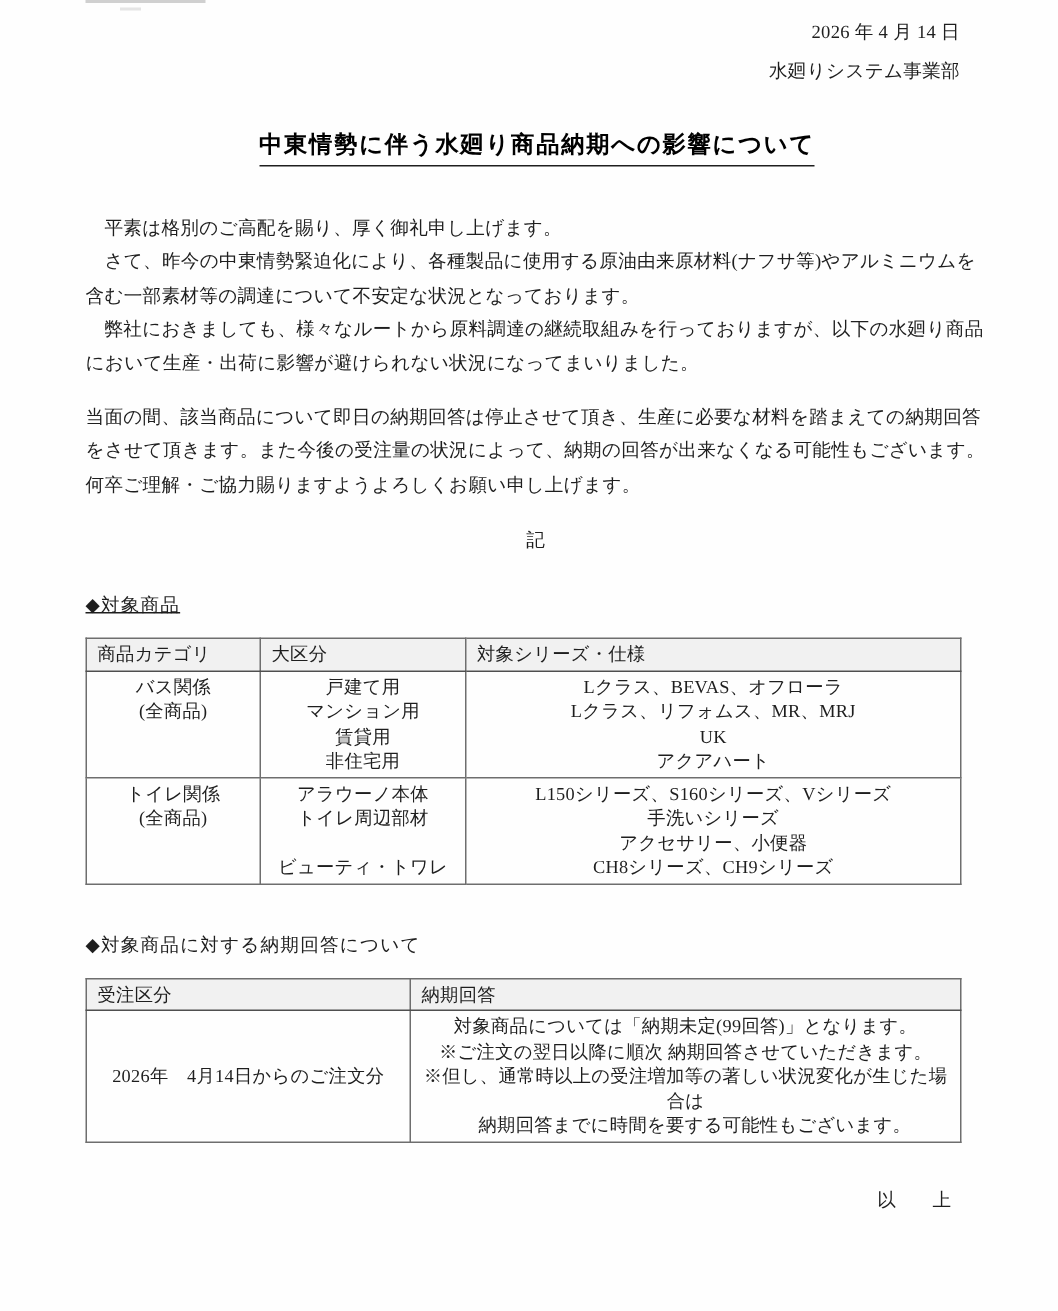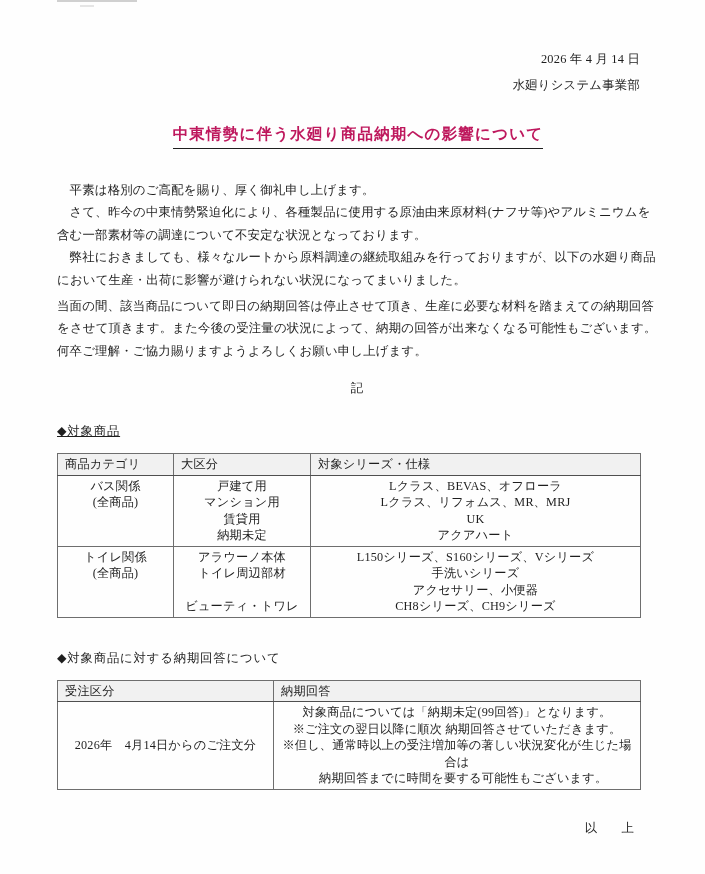--- a/index.html
+++ b/index.html
@@ -13,32 +13,32 @@
     font-family:"Liberation Serif","DejaVu Serif",serif;
     color:#1e1e1e;
     font-size:12.4px;
     letter-spacing:0.2px;
   }
   
   .artifact{position:absolute;background:#9a9a9a;}
   .artifact.a1{left:57px;top:0;width:80px;height:2px;opacity:.45;}
   .artifact.a2{left:80px;top:5px;width:14px;height:2px;opacity:.25;}
 
-  .doc-header{padding-top:8px;text-align:right;padding-right:19px;line-height:26px;font-size:12.4px;margin-top:38px;}
+  .doc-header{padding-top:8px;text-align:right;padding-right:19px;line-height:26px;font-size:12.4px;}
 
   .title-wrap{text-align:center;margin-top:26px;}
   .title{
     display:inline-block;
     font-size:15.5px;font-weight:700;letter-spacing:1.2px;
-    border-bottom:1.5px solid #1e1e1e;padding-bottom:3px;color:#be185d;
+    border-bottom:1.5px solid #1e1e1e;padding-bottom:3px;color:#000000;
   }
 
   .para-block p{margin:0;line-height:22.4px;}
   .pb1{margin-top:30px;}
-  .pb2{margin-top:4px;}
+  .pb2{margin-top:14px;}
 
   .ki{text-align:center;margin-top:15px;line-height:22px;letter-spacing:2px;}
 
   .sec-heading{letter-spacing:0.8px;}
   .sh1{margin-top:24px;text-decoration:underline;}
   .sh2{margin-top:32px;}
 
   table.doc-table{
     border-collapse:collapse;
     table-layout:fixed;
@@ -109,21 +109,21 @@
     <tbody>
         <tr>
           <td>
             <div>バス関係</div>
             <div>(全商品)</div>
           </td>
           <td>
             <div>戸建て用</div>
             <div>マンション用</div>
             <div>賃貸用</div>
-            <div>納期未定</div>
+            <div>非住宅用</div>
           </td>
           <td>
             <div>Lクラス、BEVAS、オフローラ</div>
             <div>Lクラス、リフォムス、MR、MRJ</div>
             <div>UK</div>
             <div>アクアハート</div>
           </td>
         </tr>
         <tr>
           <td>

